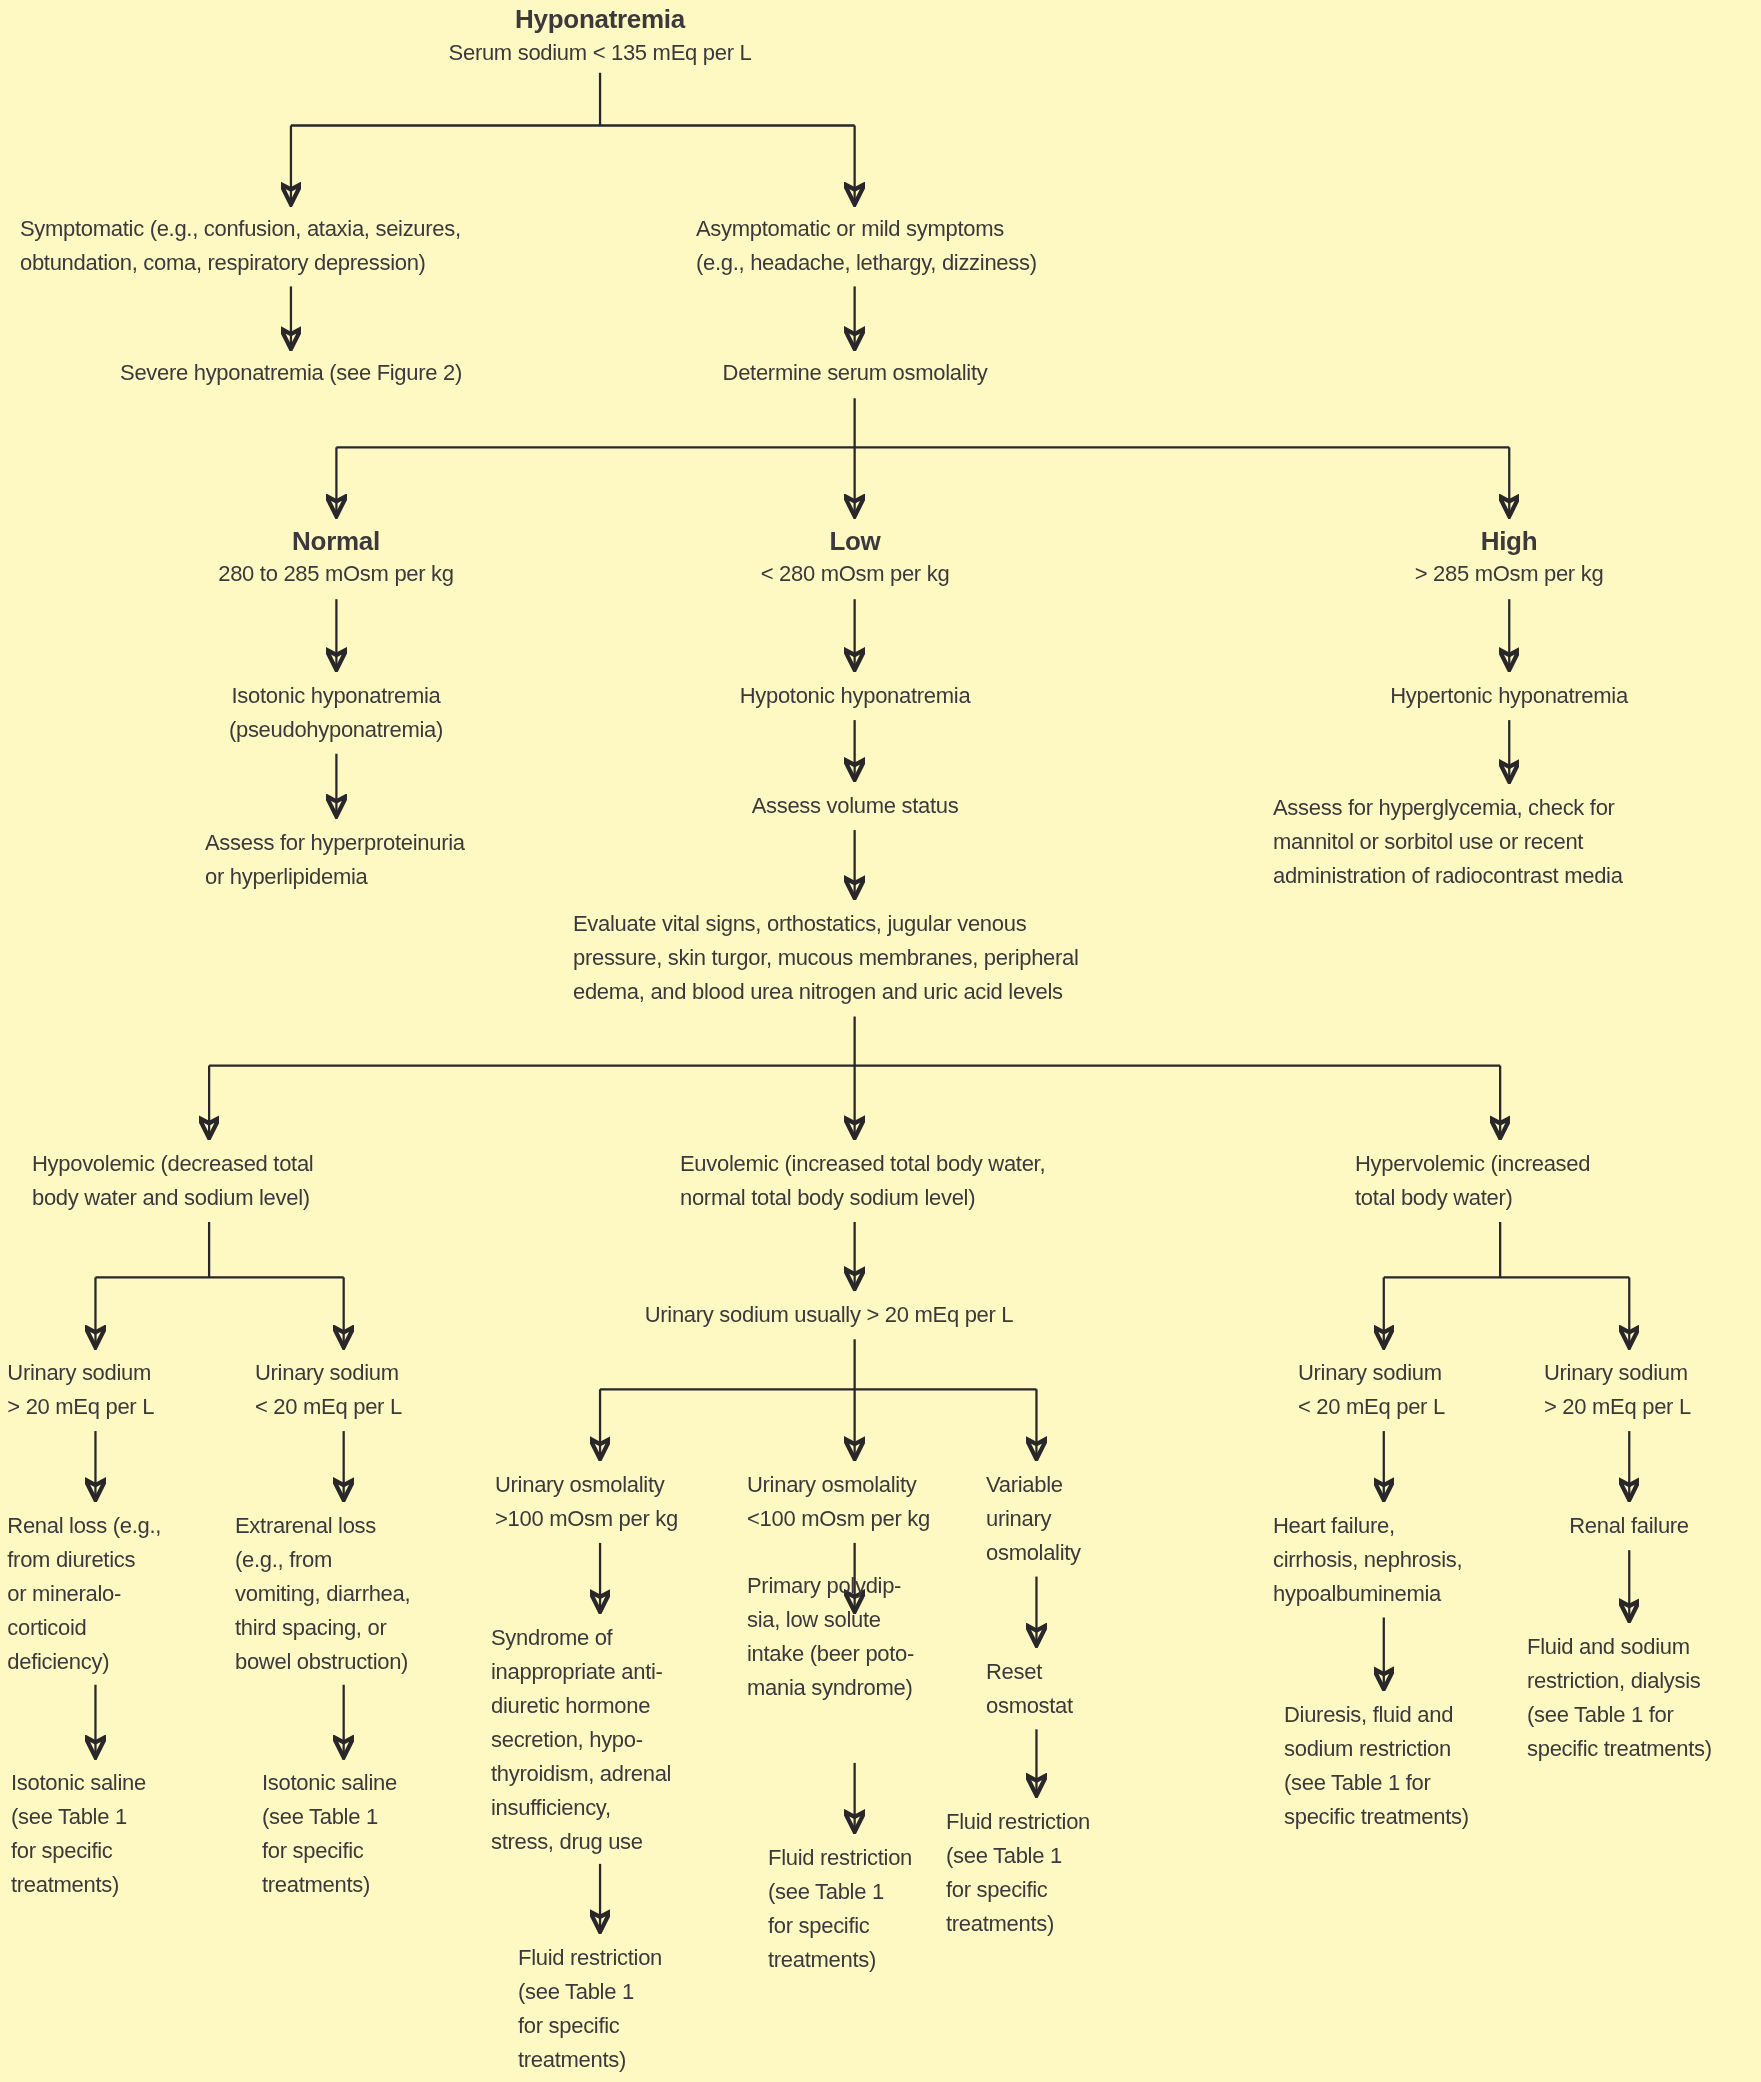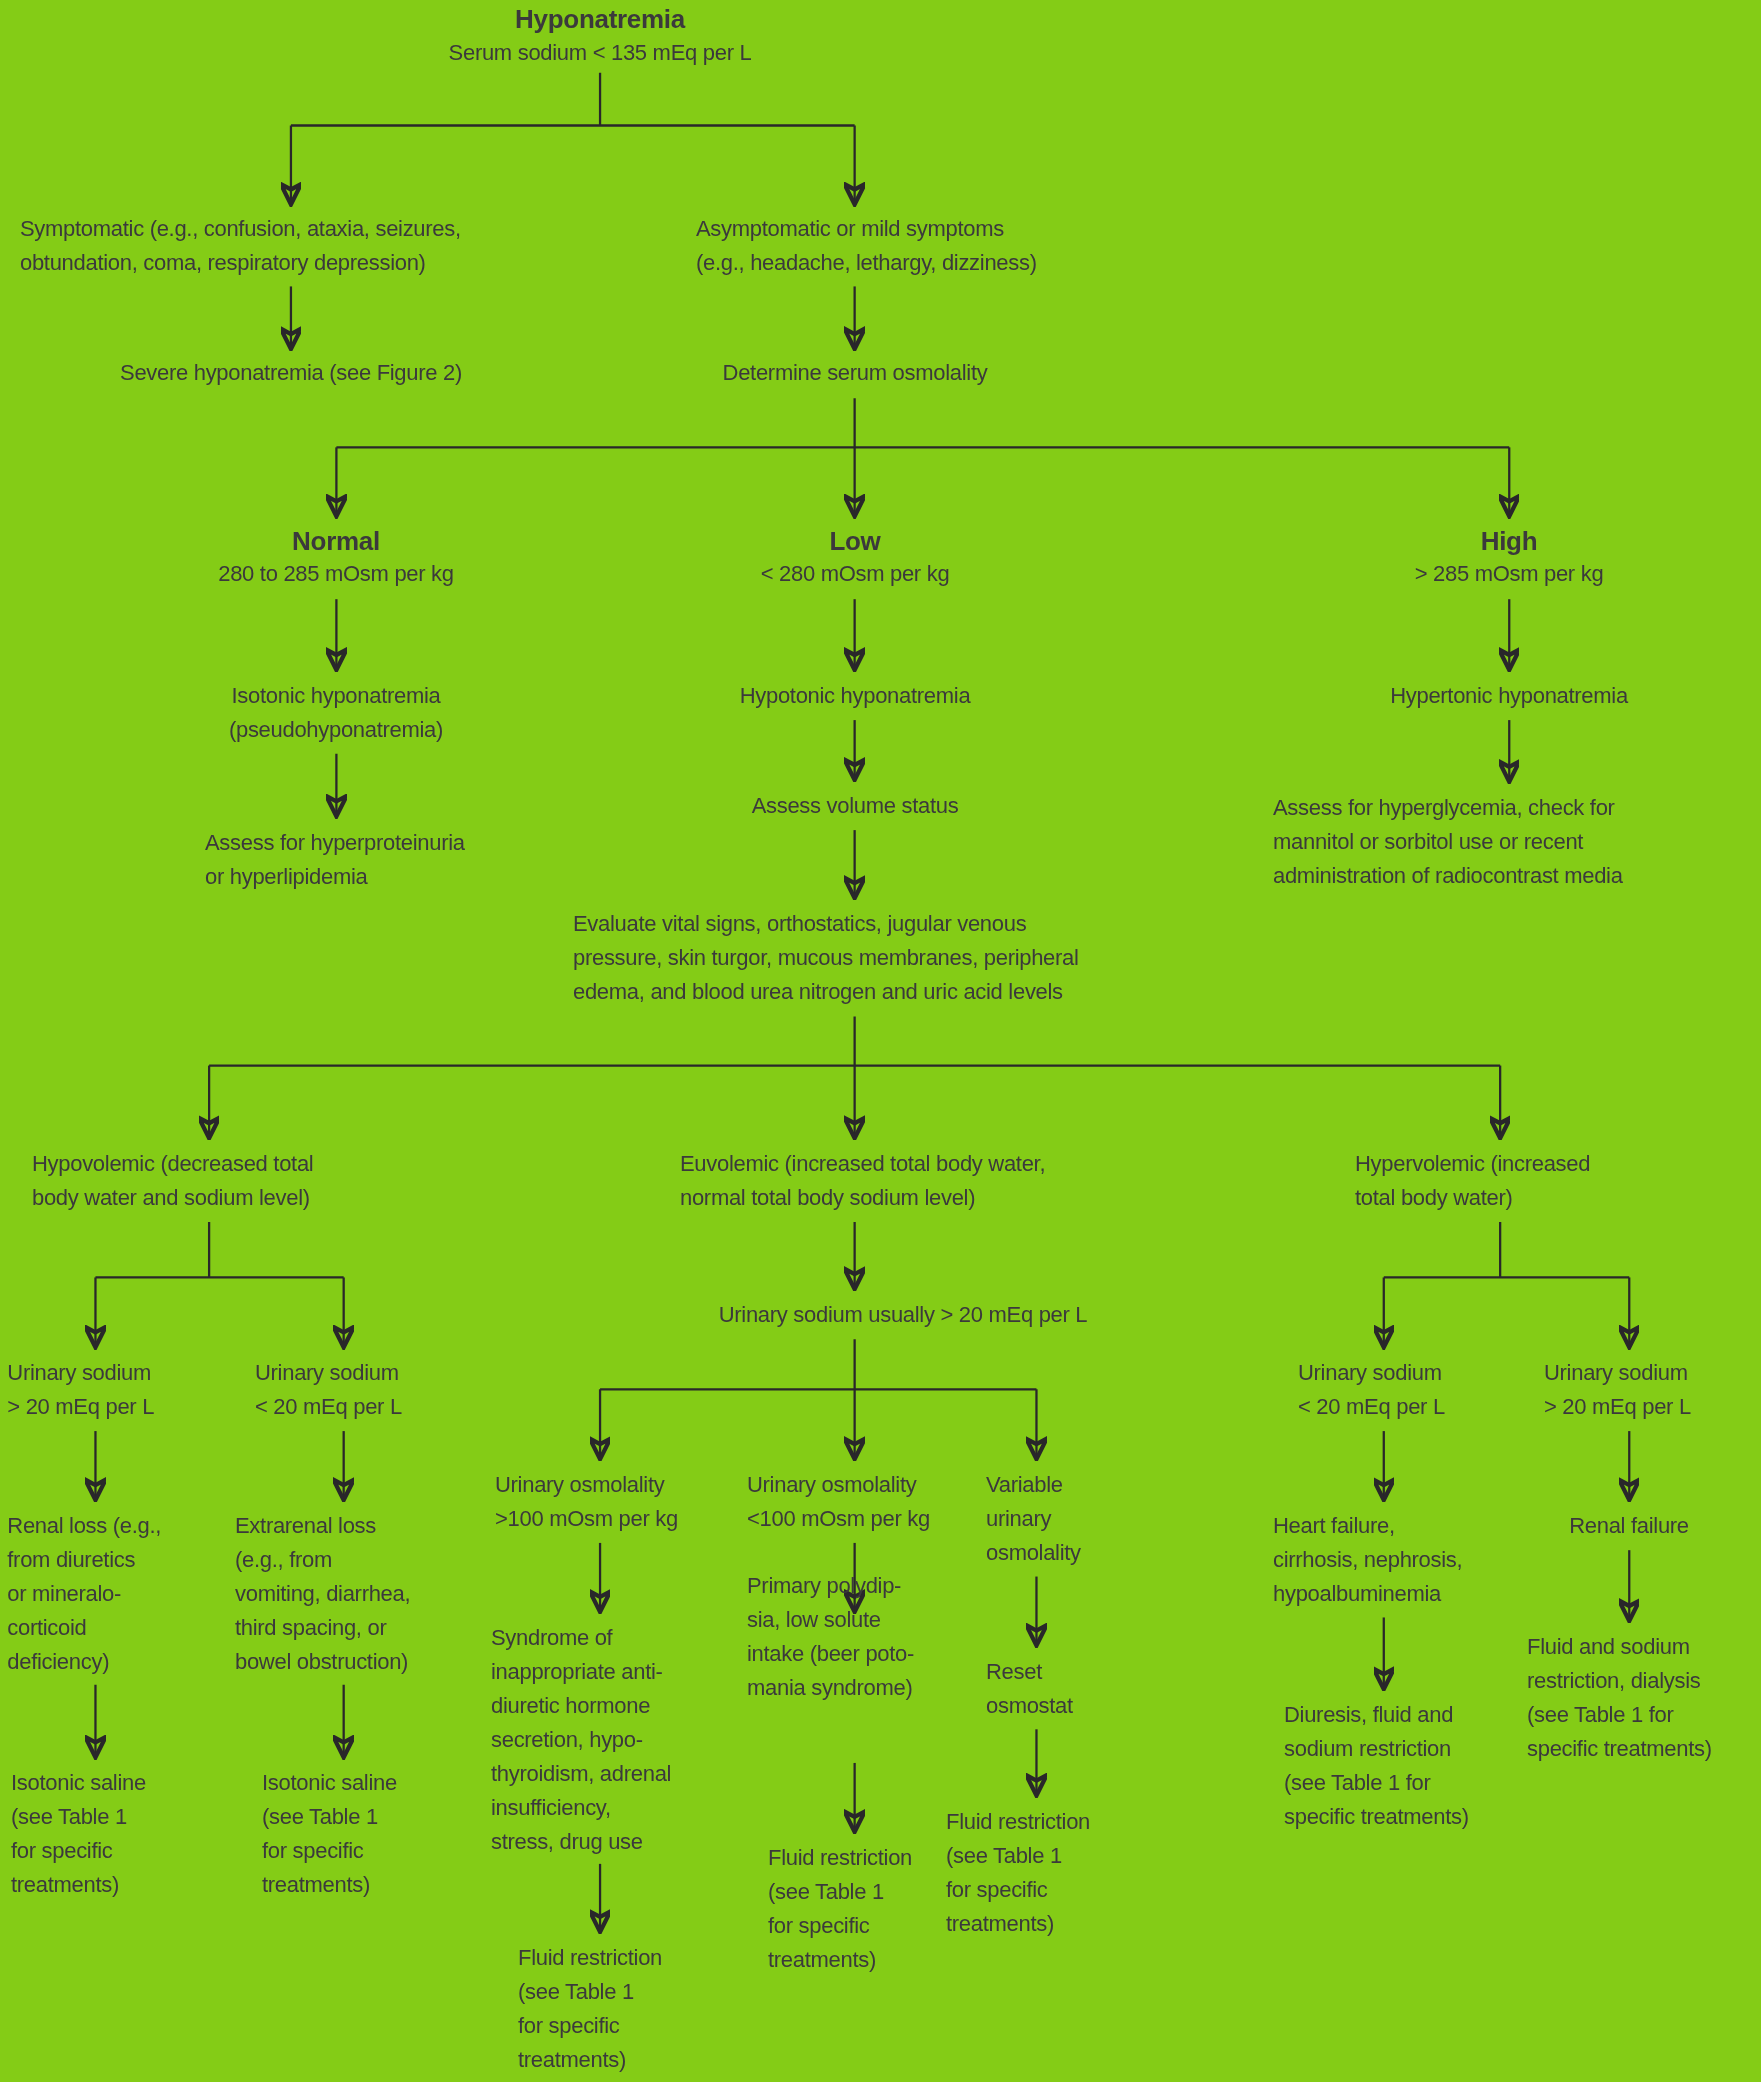--- a/index.html
+++ b/index.html
@@ -29,21 +29,21 @@
   .wires line, .wires path {
     stroke: currentColor;
     stroke-width: 2.5;
     fill: none;
   }
   .wires line { marker-end: url(#ah); }
 </style>
 </head>
 <body>
 
-<div class="canvas" style="color: rgb(59, 57, 60); background: #84cc16;">
+<div class="canvas" style="color: rgb(59, 57, 60); background: #fef9c3;">
 
   <svg class="wires" width="1762" height="2083" viewBox="0 0 1938 2291" style="color: rgb(41, 39, 42);">
     <defs>
       <marker id="ah" viewBox="0 0 12 12" refX="11" refY="6" markerWidth="11" markerHeight="9" orient="auto">
         <path d="M0 0 L12 6 L0 12 L3.2 6 Z" fill="currentColor" stroke="none"></path>
       </marker>
     </defs>
 
     <path d="M660 80 V138 M320 138 H940 M940 438 V492 M370 492 H1660 M940 1118 V1172 M230 1172 H1650 M230 1344 V1405 M105 1405 H378 M940 1473 V1528 M660 1528 H1140 M1650 1344 V1405 M1522 1405 H1792"></path>
 
@@ -143,21 +143,21 @@
 bowel obstruction)</div>
   <div class="node" style="left:11px;top:1766px">Isotonic saline
 (see Table 1
 for specific
 treatments)</div>
   <div class="node" style="left:262px;top:1766px">Isotonic saline
 (see Table 1
 for specific
 treatments)</div>
 
-  <div class="node c" style="left:903px;top:1298px">Urinary sodium usually &gt; 20 mEq per L</div>
+  <div class="node c" style="left:829px;top:1298px">Urinary sodium usually &gt; 20 mEq per L</div>
   <div class="node" style="left:495px;top:1468px">Urinary osmolality
 &gt;100 mOsm per kg</div>
   <div class="node" style="left:747px;top:1468px">Urinary osmolality
 &lt;100 mOsm per kg</div>
   <div class="node" style="left:986px;top:1468px">Variable
 urinary
 osmolality</div>
   <div class="node" style="left:491px;top:1621px">Syndrome of
 inappropriate anti-
 diuretic hormone

